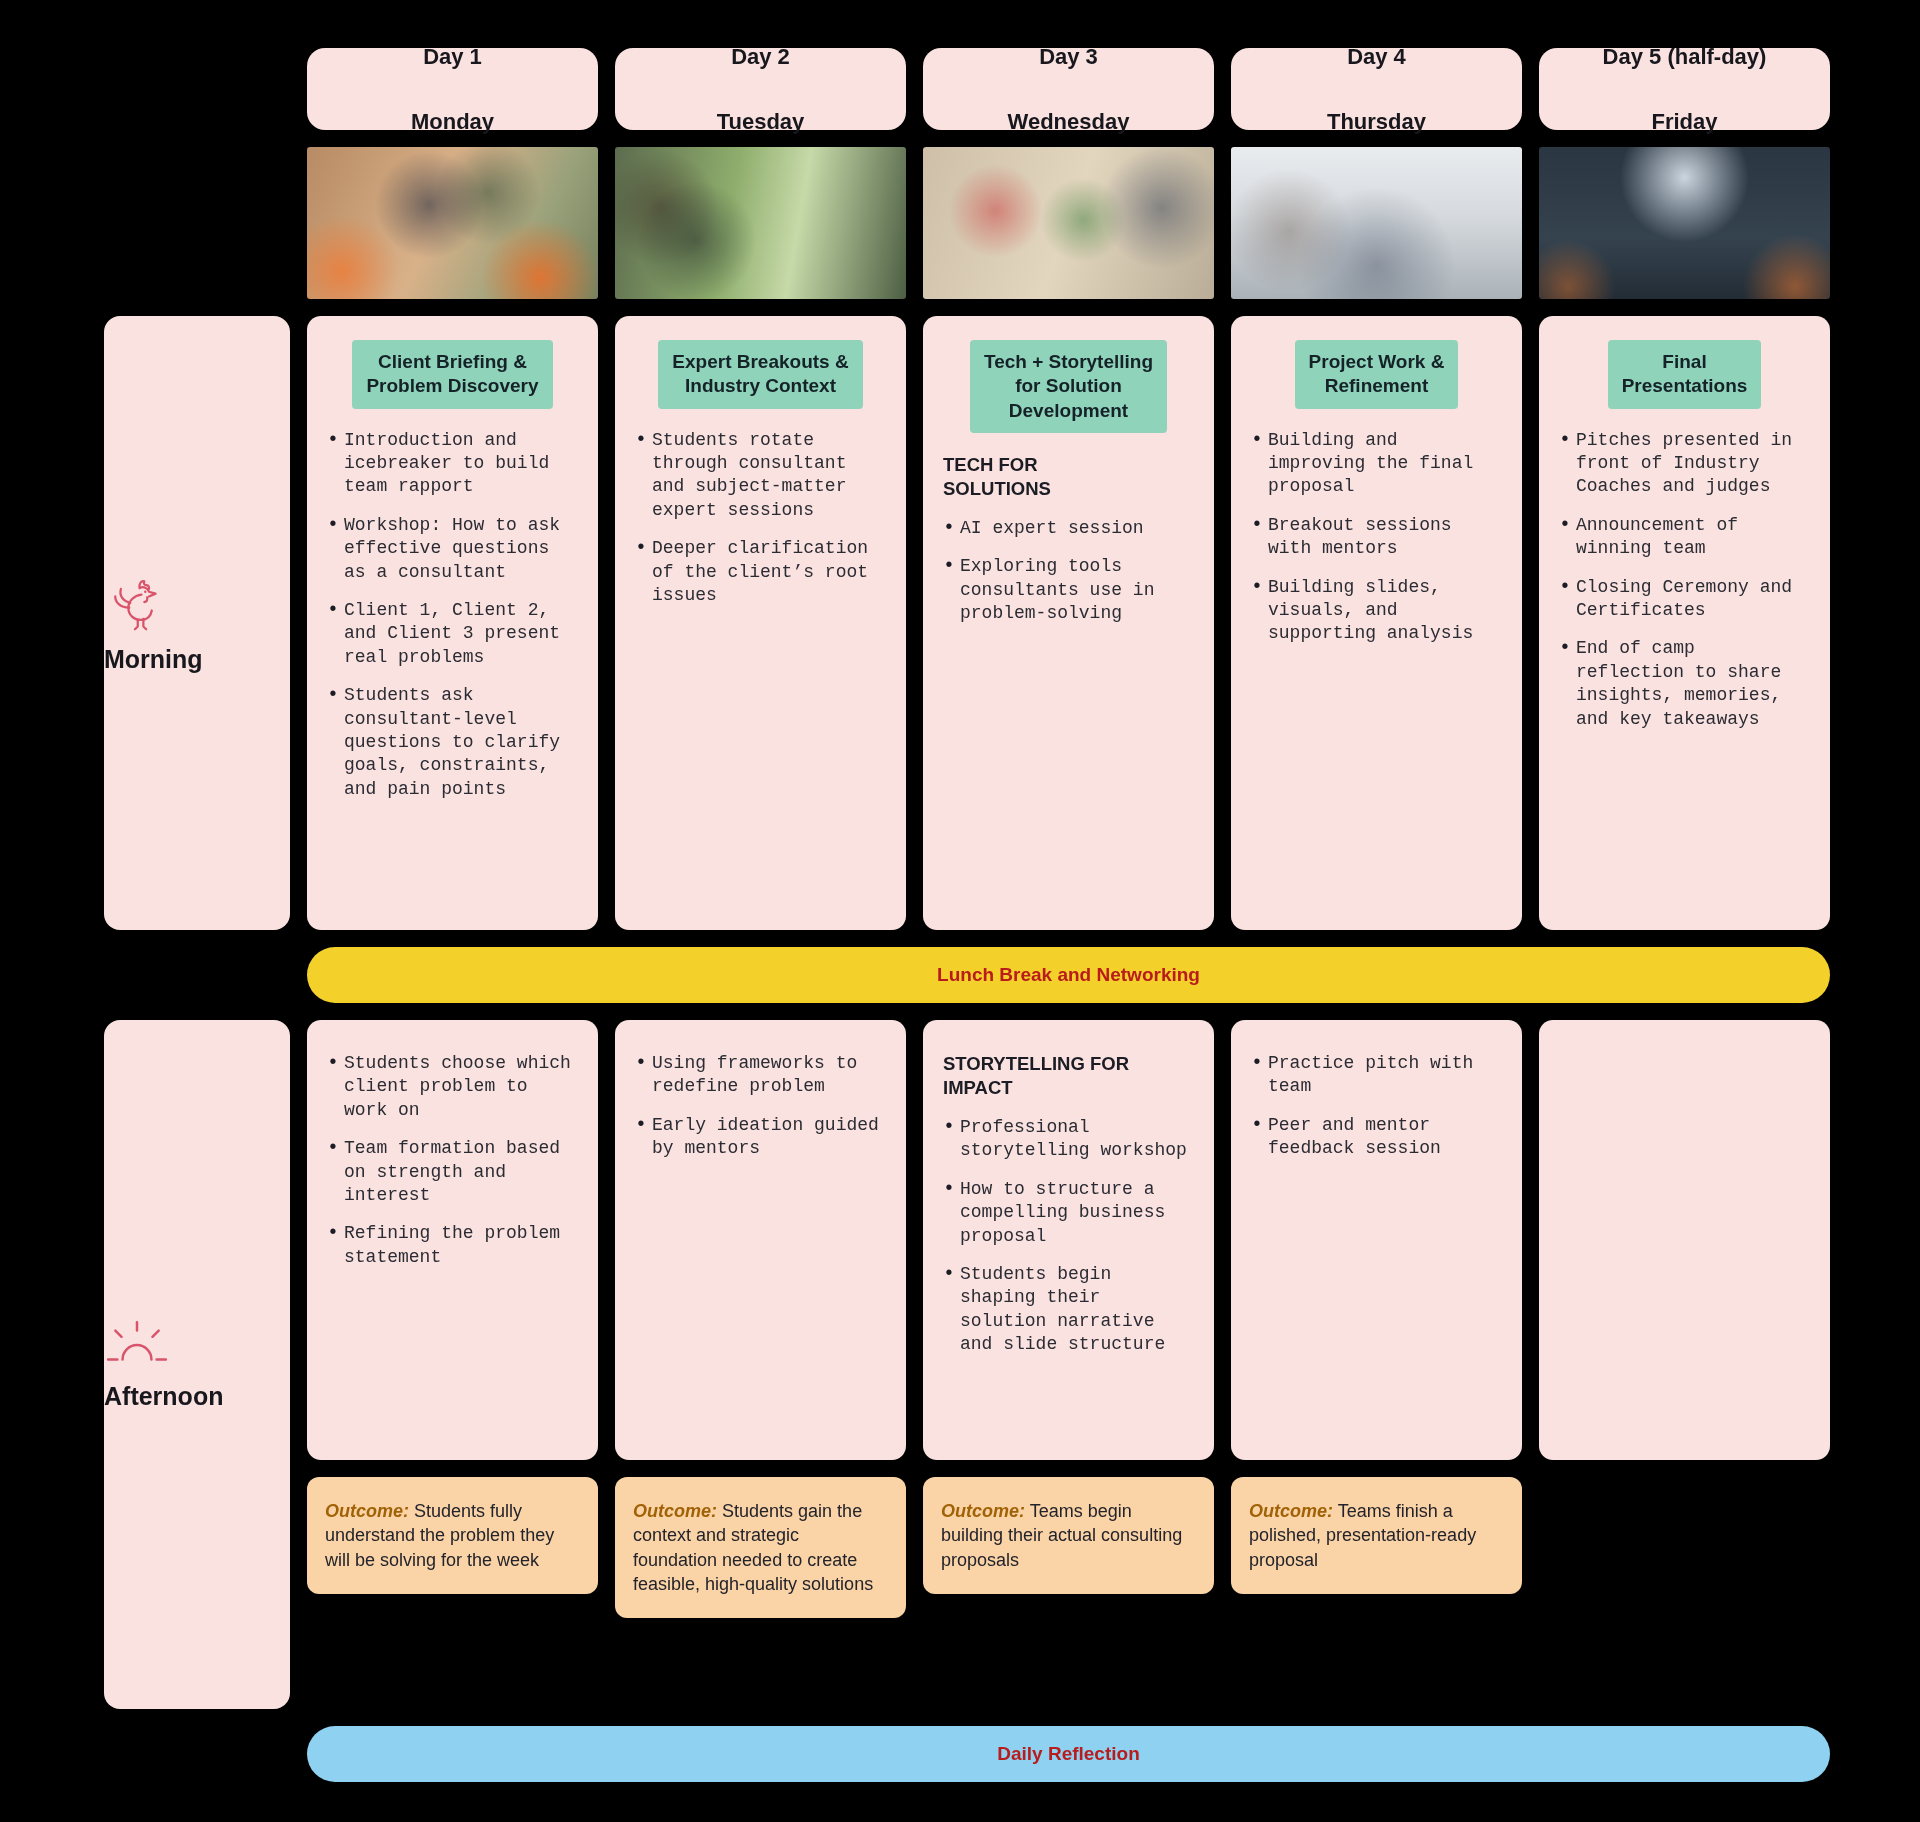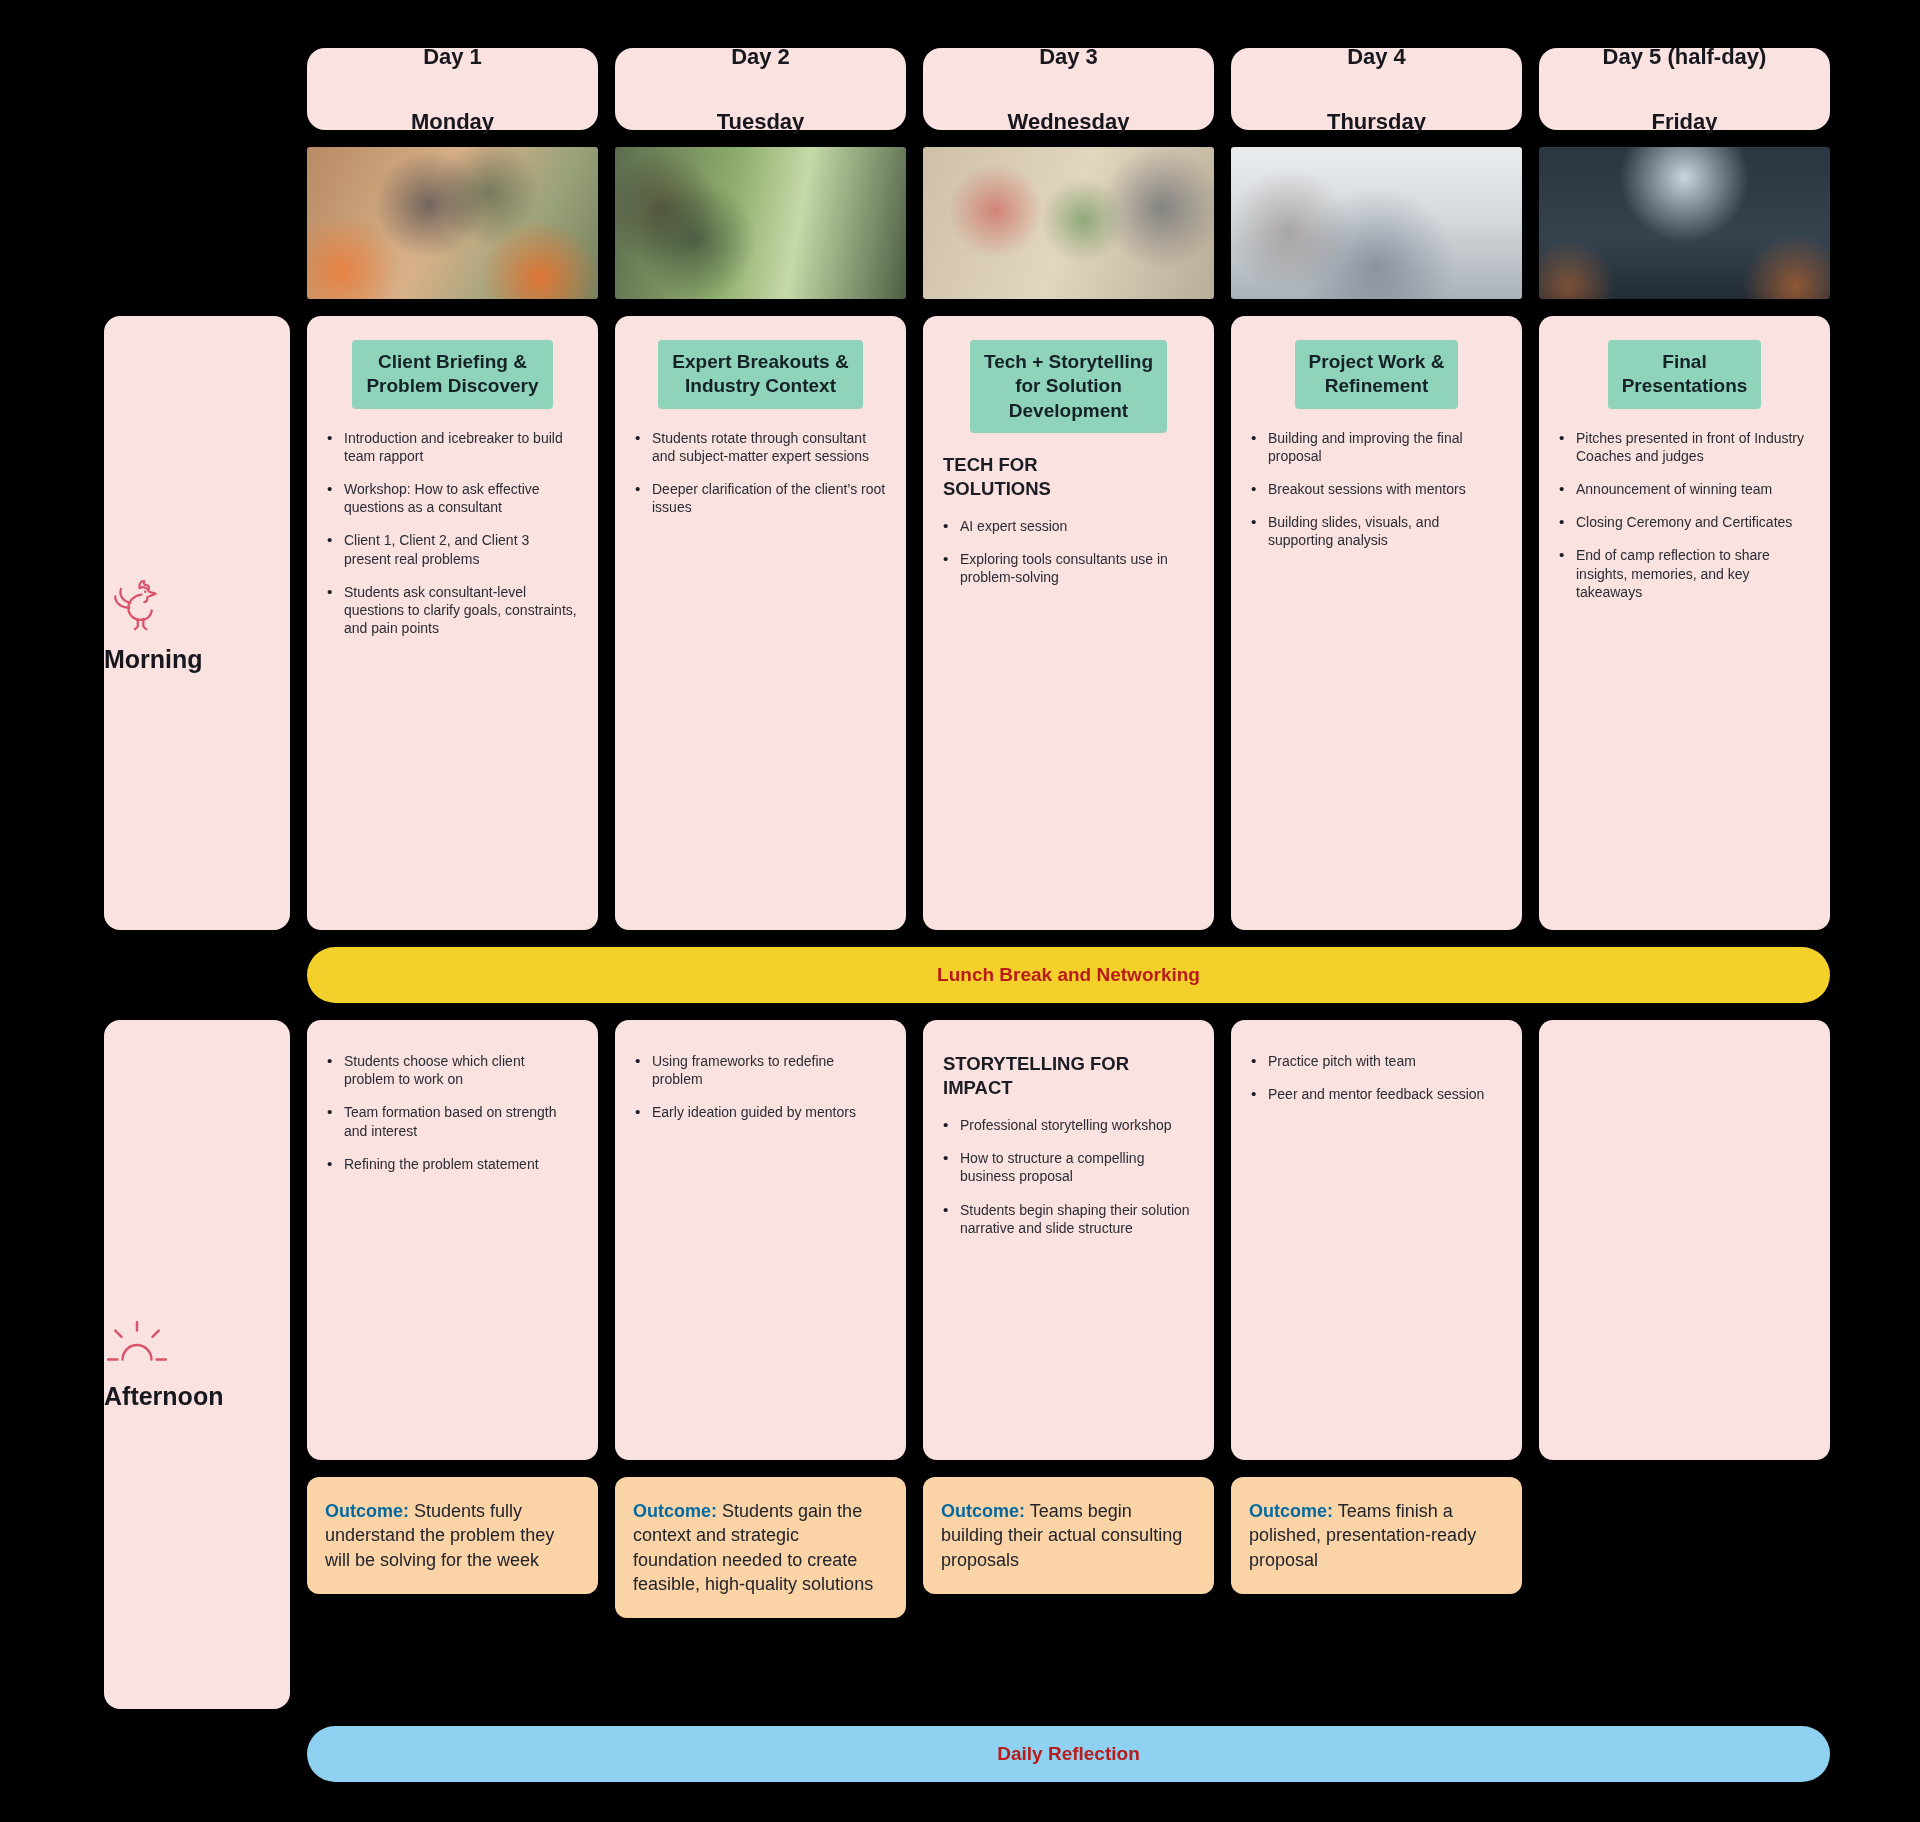--- a/index.html
+++ b/index.html
@@ -126,22 +126,23 @@
     font-size:18.5px;
     line-height:1.3;
     margin:2px 0 16px 0;
     white-space:pre-line;
     color:#1c1c24;
   }
   .bullets{
     list-style:none;
     margin:0;
     padding:0;
-    font-size:14px;
+    font-size:18px;
     line-height:1.3;
+    font-family:Liberation Mono, monospace;
   }
   .bullets li{
     position:relative;
     padding-left:17px;
     margin-bottom:15px;
   }
   .bullets li::before{
     content:"\2022";
     position:absolute;
     left:0;
@@ -177,21 +178,21 @@
   .banner-reflect{background:var(--blue);}
   .outcome{
     background:var(--peach);
     border-radius:12px;
     padding:22px 18px;
     font-size:18px;
     line-height:1.35;
     align-self:start;
     color:#23232b;
   }
-  .outcome b{color:#0369a1;}
+  .outcome b{color:#a16207;font-style:italic;}
   .icon svg{display:block;}
 </style>
 </head>
 <body>
 
 <div class="page">
   <div class="grid">
 
     <div class="day-pill c1 r-head">
       <span>Day 1</span>

